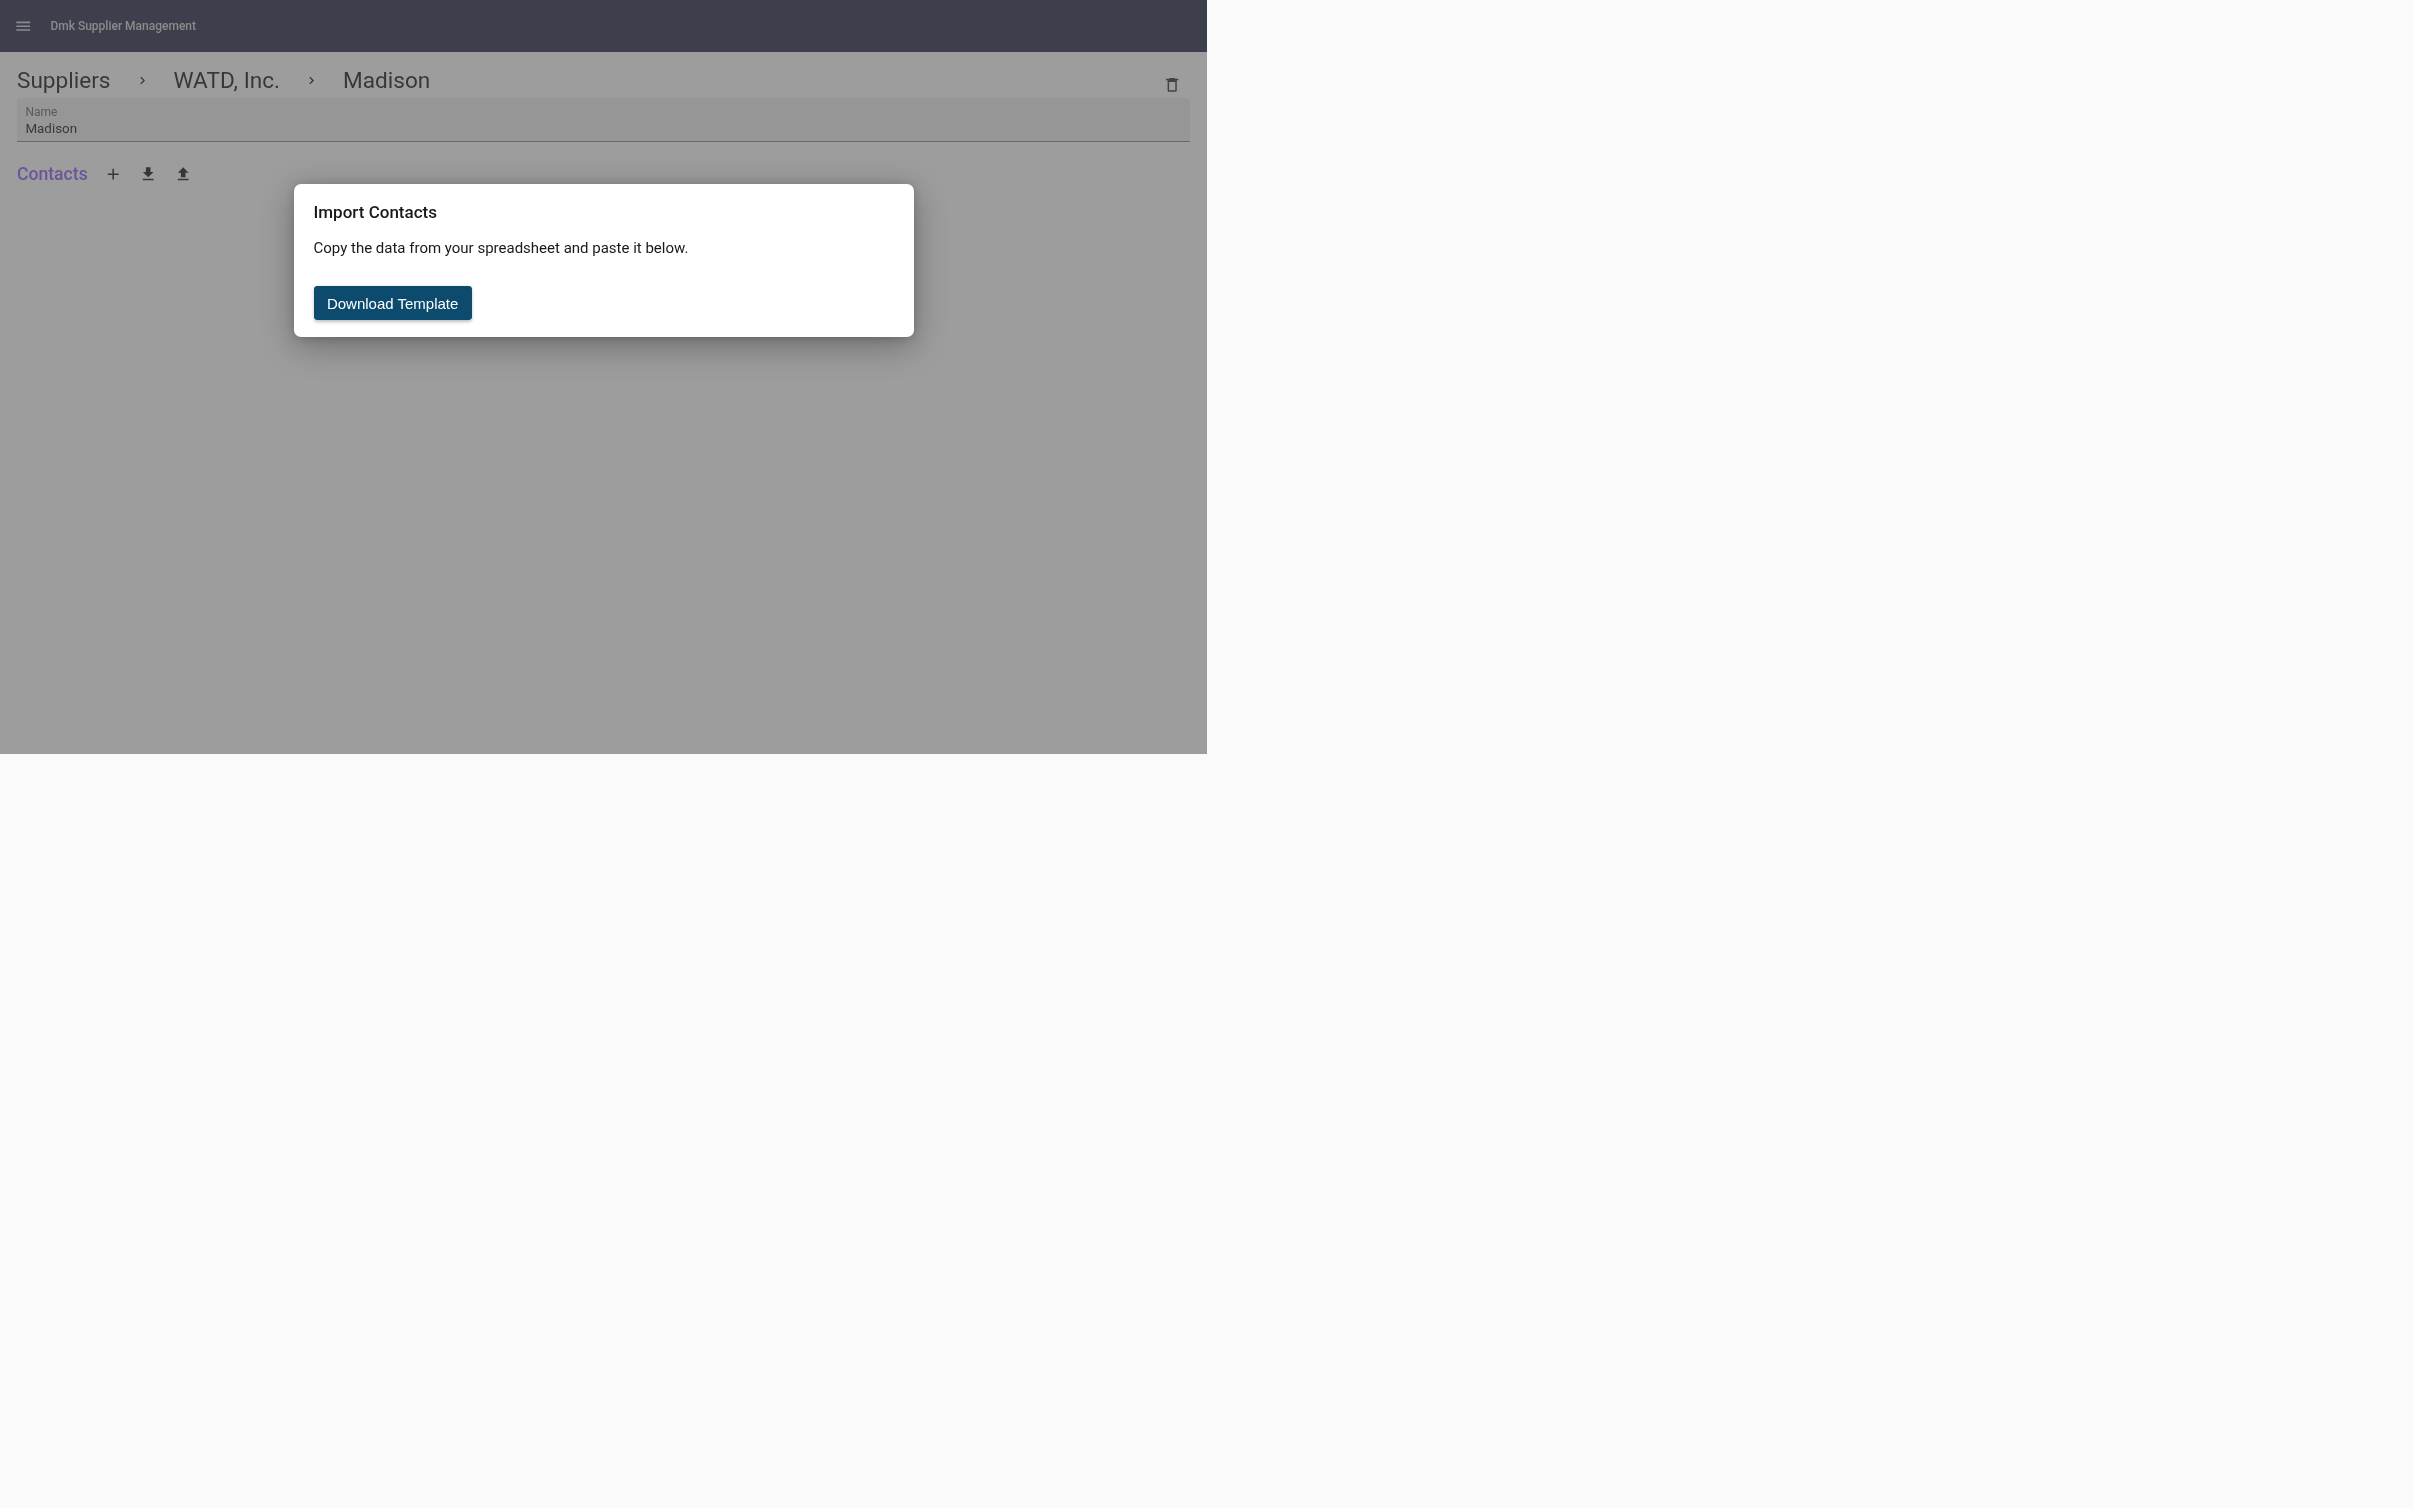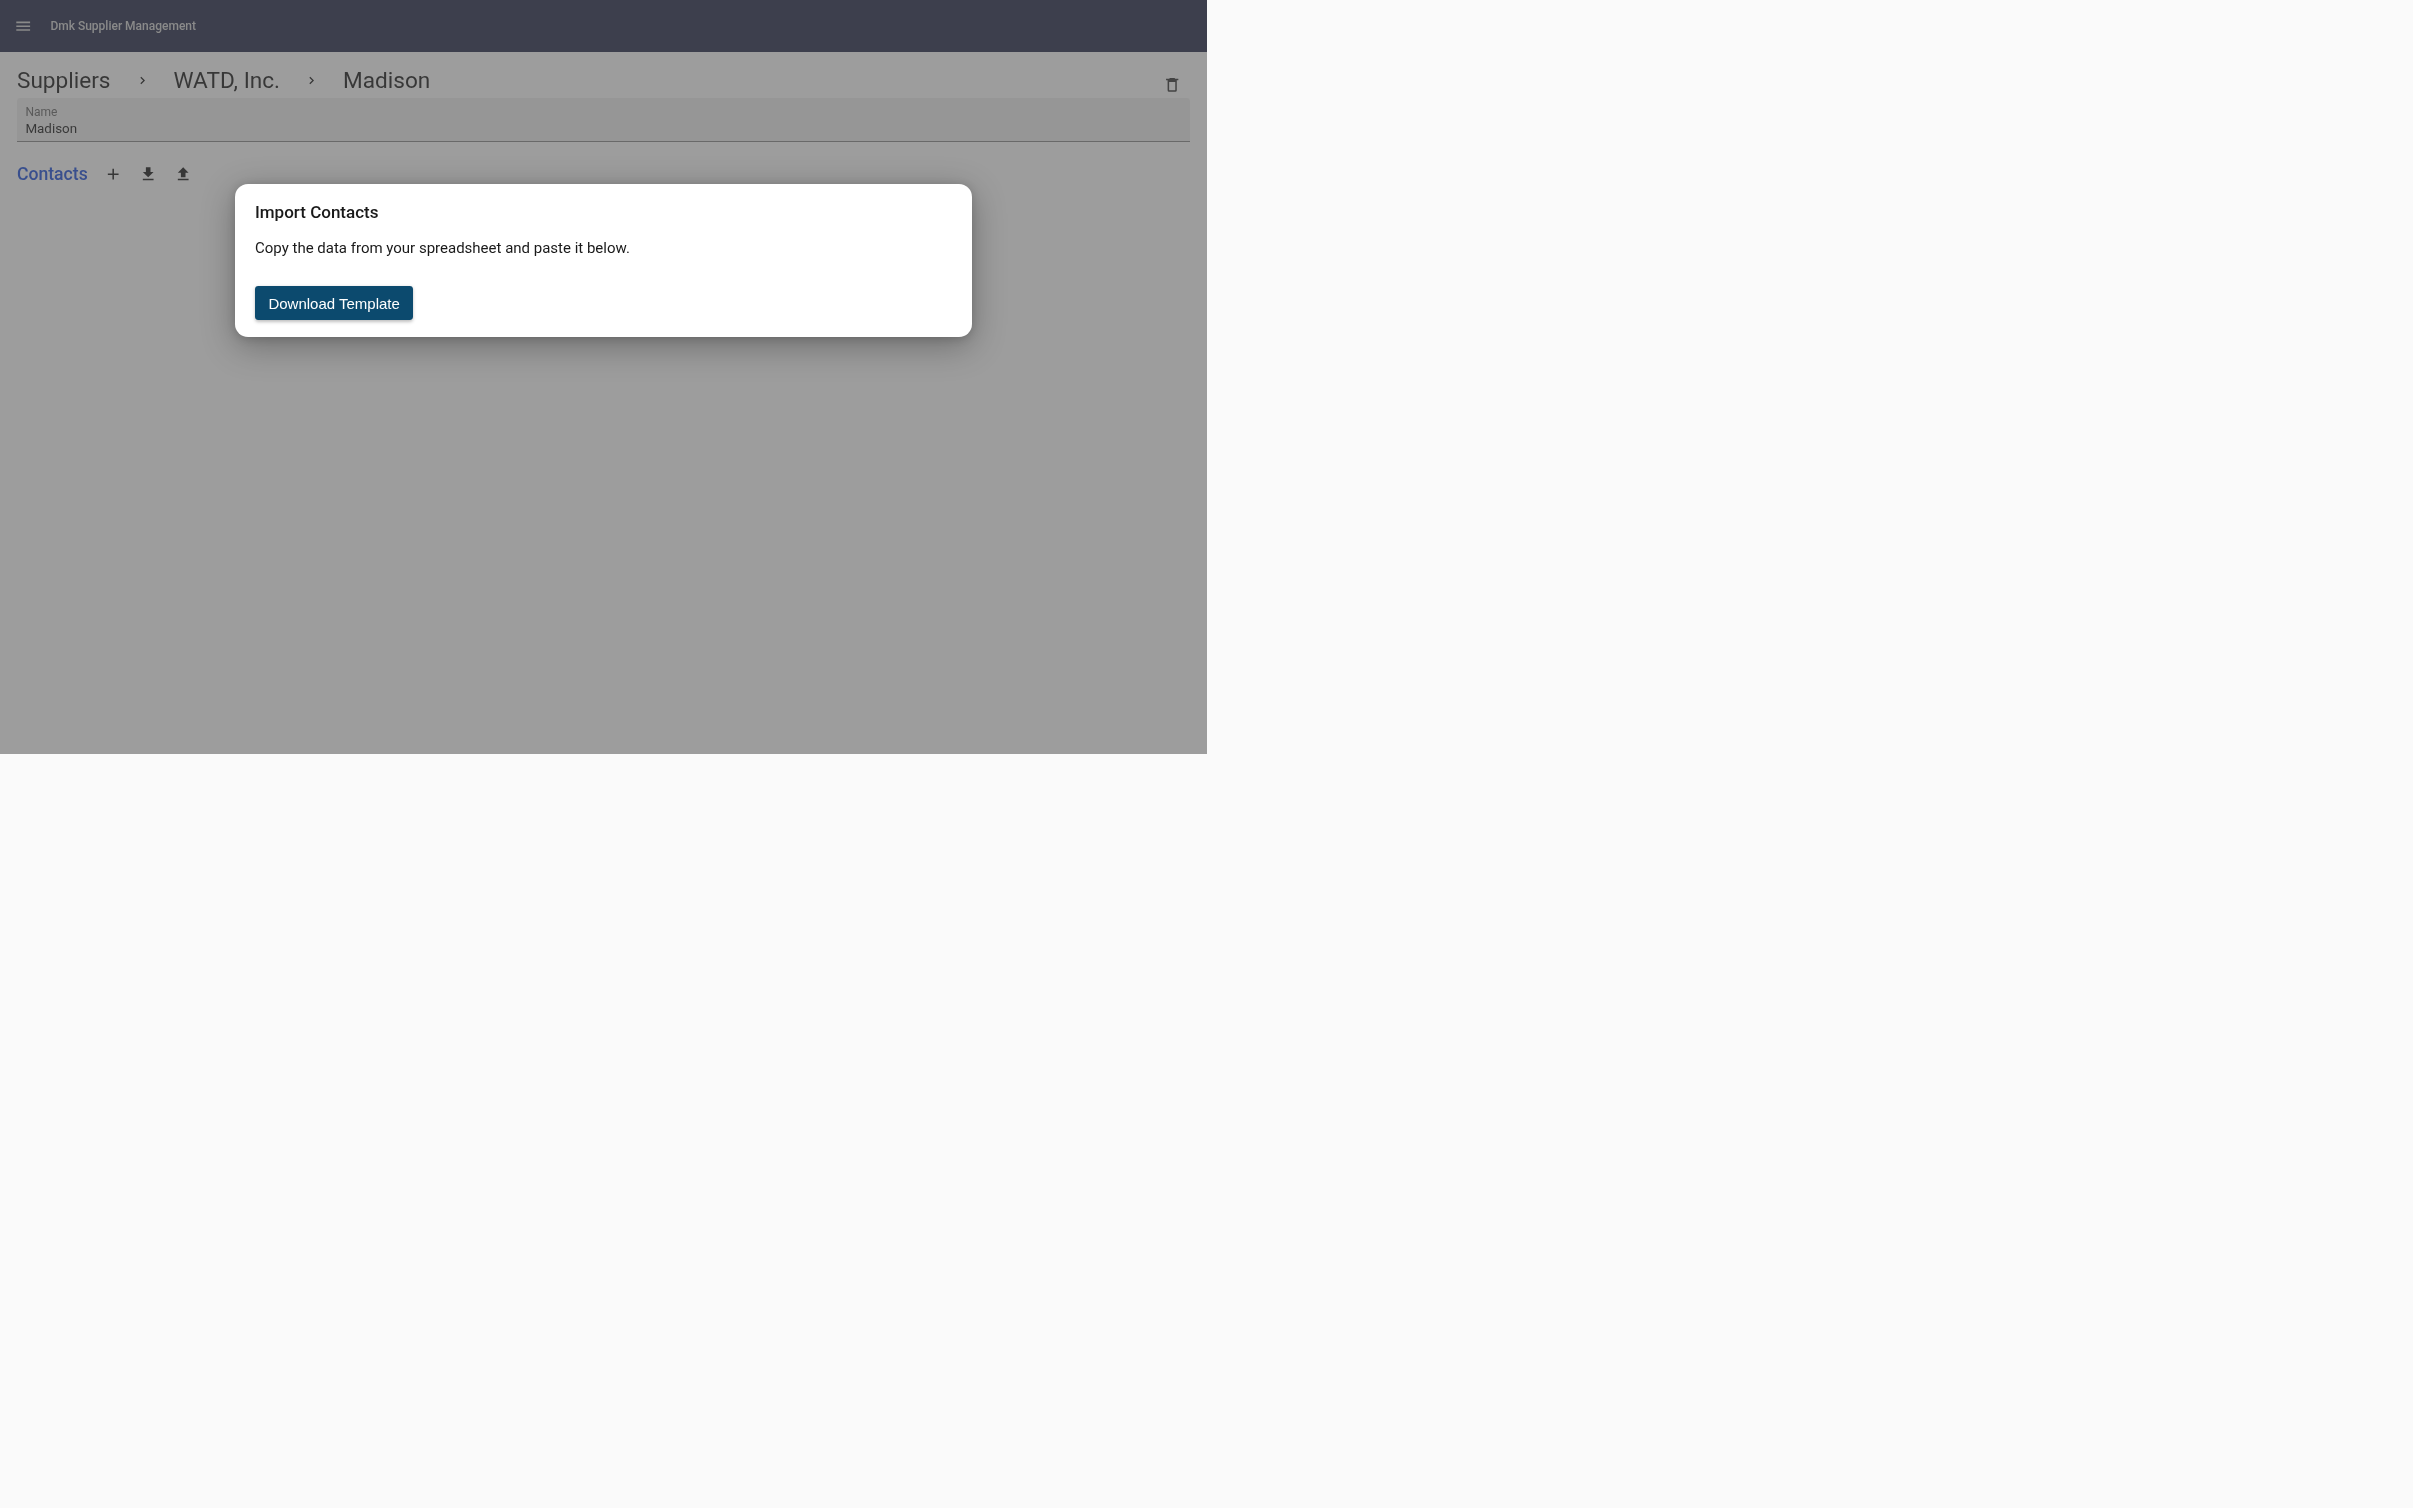--- a/index.html
+++ b/index.html
@@ -87,21 +87,21 @@
       color: #1a1a1a;
     }
     .contacts-header {
       display: flex;
       align-items: center;
       gap: 15px;
     }
     .contacts-title {
       font-size: 17.6px;
       font-weight: 500;
-      color: #1d4ed8;
+      color: #8b5cf6;
     }
     .contacts-icon {
       width: 20px;
       height: 20px;
       color: #1a1a1a;
       cursor: pointer;
       display: flex;
       align-items: center;
       justify-content: center;
     }
@@ -109,22 +109,22 @@
       position: absolute;
       inset: 0;
       background: rgba(80, 80, 80, 0.55);
       display: flex;
       align-items: flex-start;
       justify-content: center;
       padding-top: 184px;
     }
     .dialog {
       background: #fff;
-      width: 737px;
-      border-radius: 13px;
+      width: 620px;
+      border-radius: 7px;
       box-shadow: 0 8.4px 34px rgba(0,0,0,0.3), 0 1.7px 8.4px rgba(0,0,0,0.15);
       overflow: hidden;
     }
     .dialog-body {
       padding: 18.4px 20px 6.7px;
     }
     .dialog-title {
       font-size: 17px;
       font-weight: 500;
       color: #1a1a1a;

